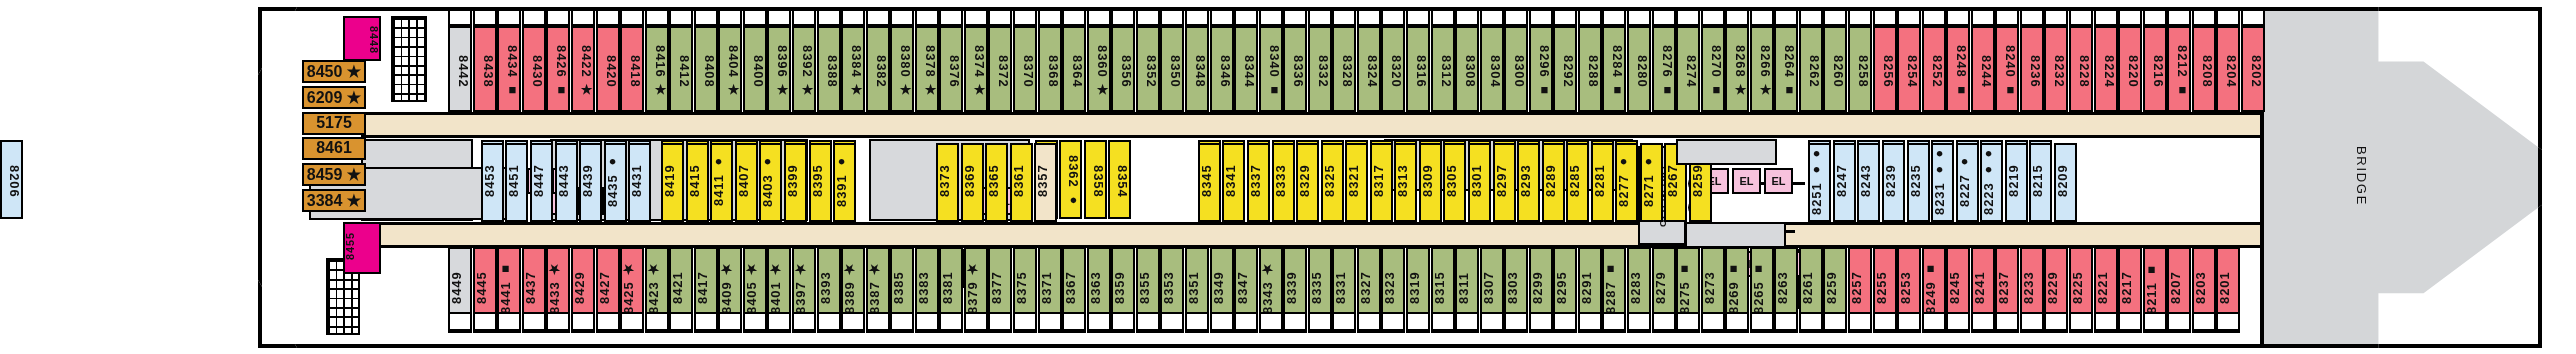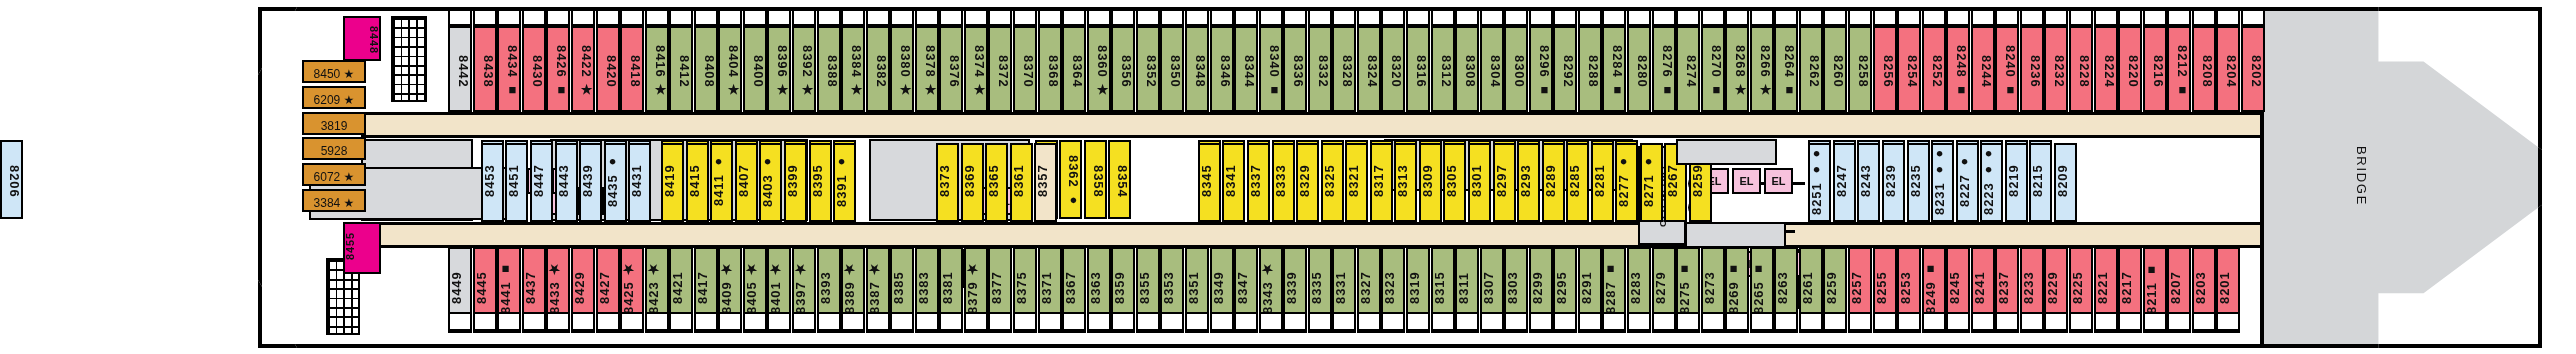--- a/index.html
+++ b/index.html
@@ -62,22 +62,22 @@
   .c-orange{background:#d9932f;}
   .c-magenta{background:#ec008c;}
   .c-cream {background:#f2e4c9;}
 
   
   .win{position:absolute;background:#fff;border:2.6px solid #000;box-sizing:border-box;}
 
   
   .cab-h{
     position:absolute;box-sizing:border-box;border:2.6px solid #000;
-    display:flex;align-items:flex-end;justify-content:center;
-    font-size:12px;font-weight:400;color:#111;white-space:nowrap;
+    display:flex;align-items:flex-start;justify-content:center;
+    font-size:16px;font-weight:700;color:#111;white-space:nowrap;
   }
 
   .el{
     position:absolute;background:#f7c2dd;border:2.6px solid #000;box-sizing:border-box;
     display:flex;align-items:center;justify-content:center;
     font-size:11px;font-weight:700;color:#111;
   }
 
   .stairs{position:absolute;background:#fff;border:2.6px solid #000;box-sizing:border-box;
     background-image:
@@ -1047,27 +1047,27 @@
       <div class="win" style="left: 2216px; top: 312px; width: 24px; height: 19px;"></div>
     </div>
   <div id="layer-aft">
       <div class="cab-h c-orange" style="left: 302px; top: 60px; width: 64px; height: 23px;">
         <span>8450 ★</span>
       </div>
       <div class="cab-h c-orange" style="left: 302px; top: 86px; width: 64px; height: 23px;">
         <span>6209 ★</span>
       </div>
       <div class="cab-h c-orange" style="left: 302px; top: 112px; width: 64px; height: 23px;">
-        <span>3819</span>
+        <span>5175</span>
       </div>
       <div class="cab-h c-orange" style="left: 302px; top: 137px; width: 64px; height: 23px;">
-        <span>5928</span>
+        <span>8461</span>
       </div>
       <div class="cab-h c-orange" style="left: 302px; top: 163px; width: 64px; height: 23px;">
-        <span>6072 ★</span>
+        <span>8459 ★</span>
       </div>
       <div class="cab-h c-orange" style="left: 302px; top: 189px; width: 64px; height: 23px;">
         <span>3384 ★</span>
       </div>
       <div class="cab c-magenta" style="left: 343px; top: 15.5px; width: 38px; height: 45px; font-size: 11px;">
         <span class="num">8448</span>
       </div>
       <div class="cab c-magenta flip" style="left: 343px; top: 222px; width: 38px; height: 52px; font-size: 11px;">
         <span class="num">8455</span>
       </div>

